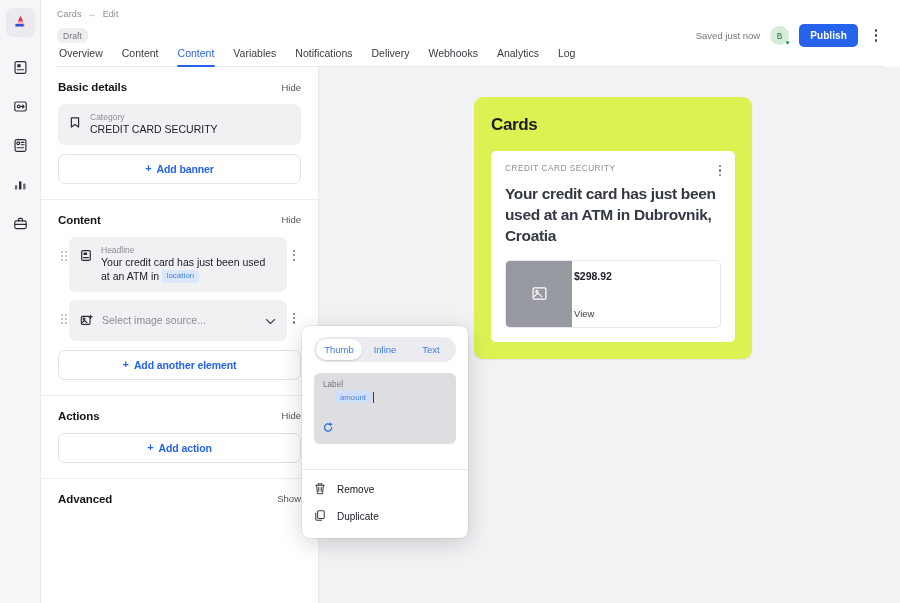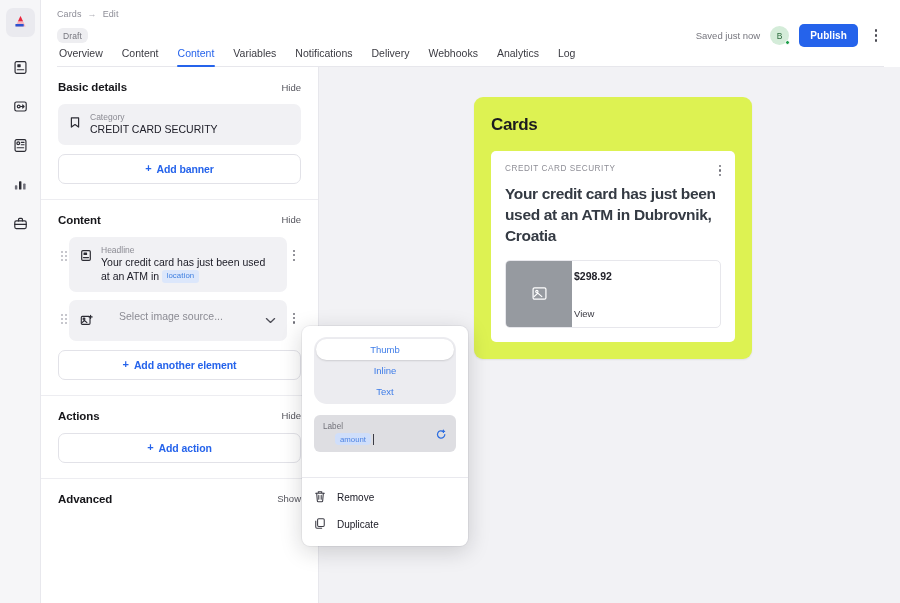--- a/index.html
+++ b/index.html
@@ -138,21 +138,21 @@
   .row-kebab i { width: 2.2px; height: 2.2px; border-radius: 50%; background: #6f6f78; display:block; }
 
   .chip-var {
     display: inline-block; background: #dce7fb; color: #3e7fe0;
     font-size: 7.8px; padding: 1px 4.5px; border-radius: 3px;
     vertical-align: 1.5px; letter-spacing: .1px;
   }
 
   .select-card {
     background: #f1f1f4; border-radius: 7px; padding: 10px 11px;
-    display: flex; align-items: flex-start; gap: 26px; cursor: pointer;
+    display: flex; align-items: center; gap: 9px; cursor: pointer;
   }
   .select-placeholder { font-size: 10.5px; color: #8b8b93; flex: 1; }
   .chev { color: #4c4c55; }
 
   
   .preview { flex: 1; background: #f2f2f5; position: relative; overflow: hidden; }
   .card-wrap {
     position: absolute; left: 155px; top: 30px;
     width: 278px;
     background: var(--brand); border-radius: 9px;
@@ -190,31 +190,30 @@
   .popup {
     position: absolute; left: 302px; top: 326px; width: 166px;
     background: #fff; border-radius: 8px;
     box-shadow: 0 5px 22px rgba(20,20,30,.18), 0 0 0 1px rgba(20,20,30,.05);
     z-index: 40; overflow: hidden;
   }
   .popup-inner { padding: 11px 12px 12px 12px; }
   .seg {
     display: flex; background: #ececf0; border-radius: 13px; padding: 2px;
     margin-bottom: 11px;
-    flex-direction: column;
   }
   .seg-item {
     flex: 1; text-align: center; font-size: 9.5px; color: #3f7de8;
     padding: 5px 0; border-radius: 11px; cursor: pointer;
   }
   .seg-item.active { background: #fff; color: #3f7de8; box-shadow: 0 1px 2px rgba(0,0,0,.13); }
   .pop-field {
     background: #dedee2; border-radius: 6px; padding: 7px 9px;
-    display: flex; align-items: flex-start; gap: 6px; margin-bottom: 13px;
-    position: relative; cursor: text;
+    display: flex; align-items: flex-start; gap: 12px; margin-bottom: 13px;
+    position: relative; cursor: text; flex-direction: column;
   }
   .pop-field.desc { align-items: center; padding: 11px 9px; margin-bottom: 0; }
   .pf-body { flex: 1; min-width: 0; }
   .pf-label { font-size: 8.2px; color: #72727a; margin-bottom: 2px; }
   .pf-value { display: flex; align-items: center; gap: 2px; padding-left: 12px; }
   .pf-chip {
     background: #cfdefa; color: #4d83e3; font-size: 7.8px;
     padding: 1.5px 5px; border-radius: 4px;
   }
   .caret { width: 1px; height: 11px; background: #3b3b44; display: inline-block; }

